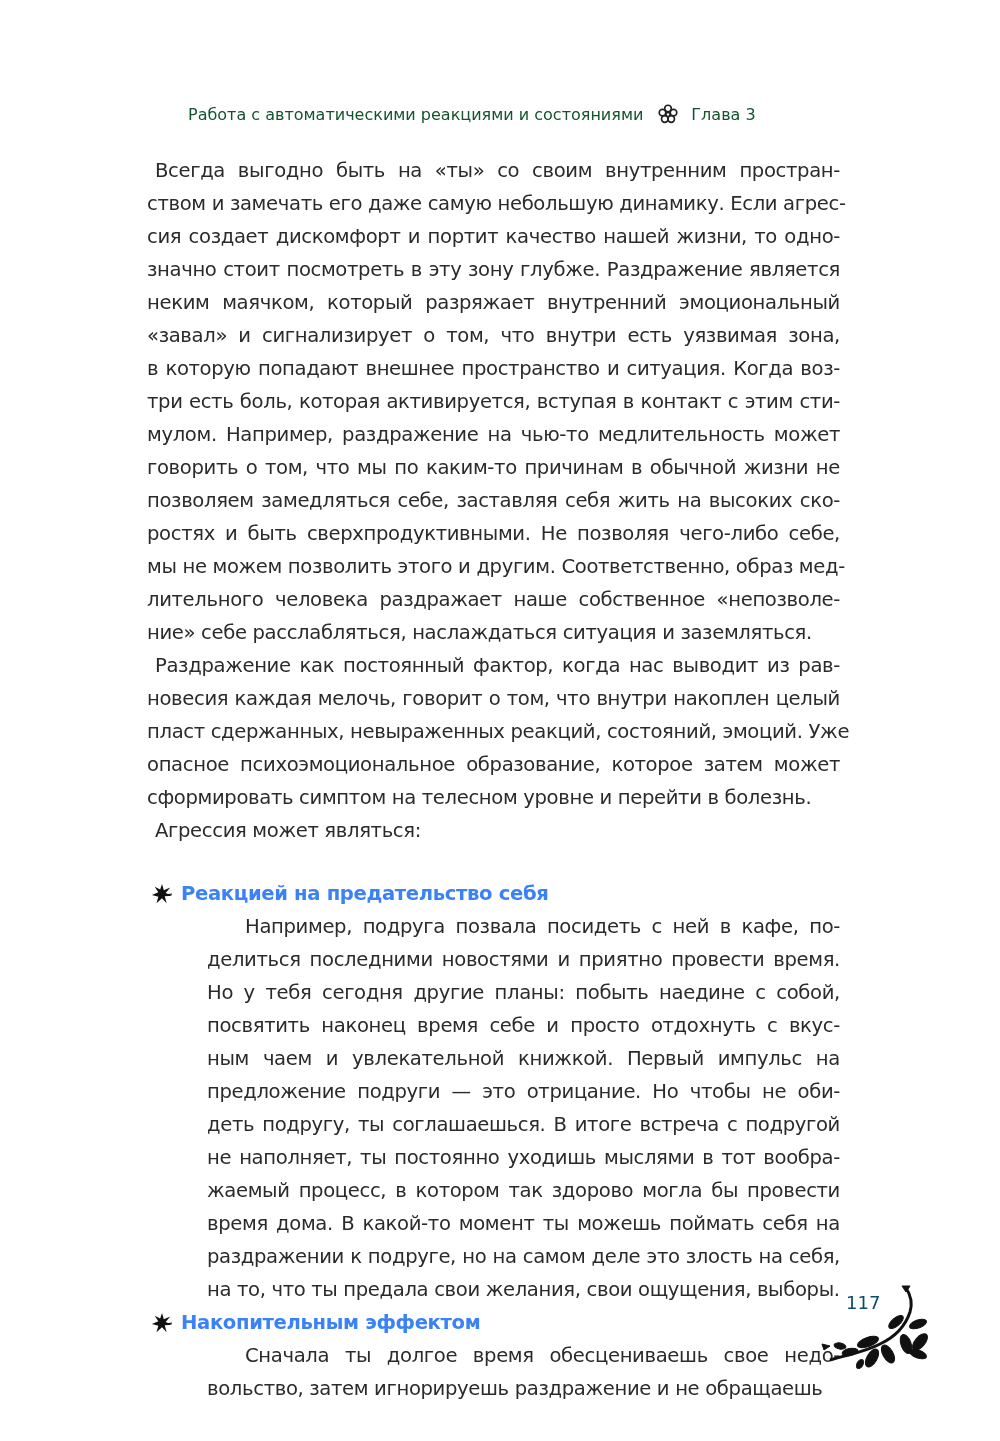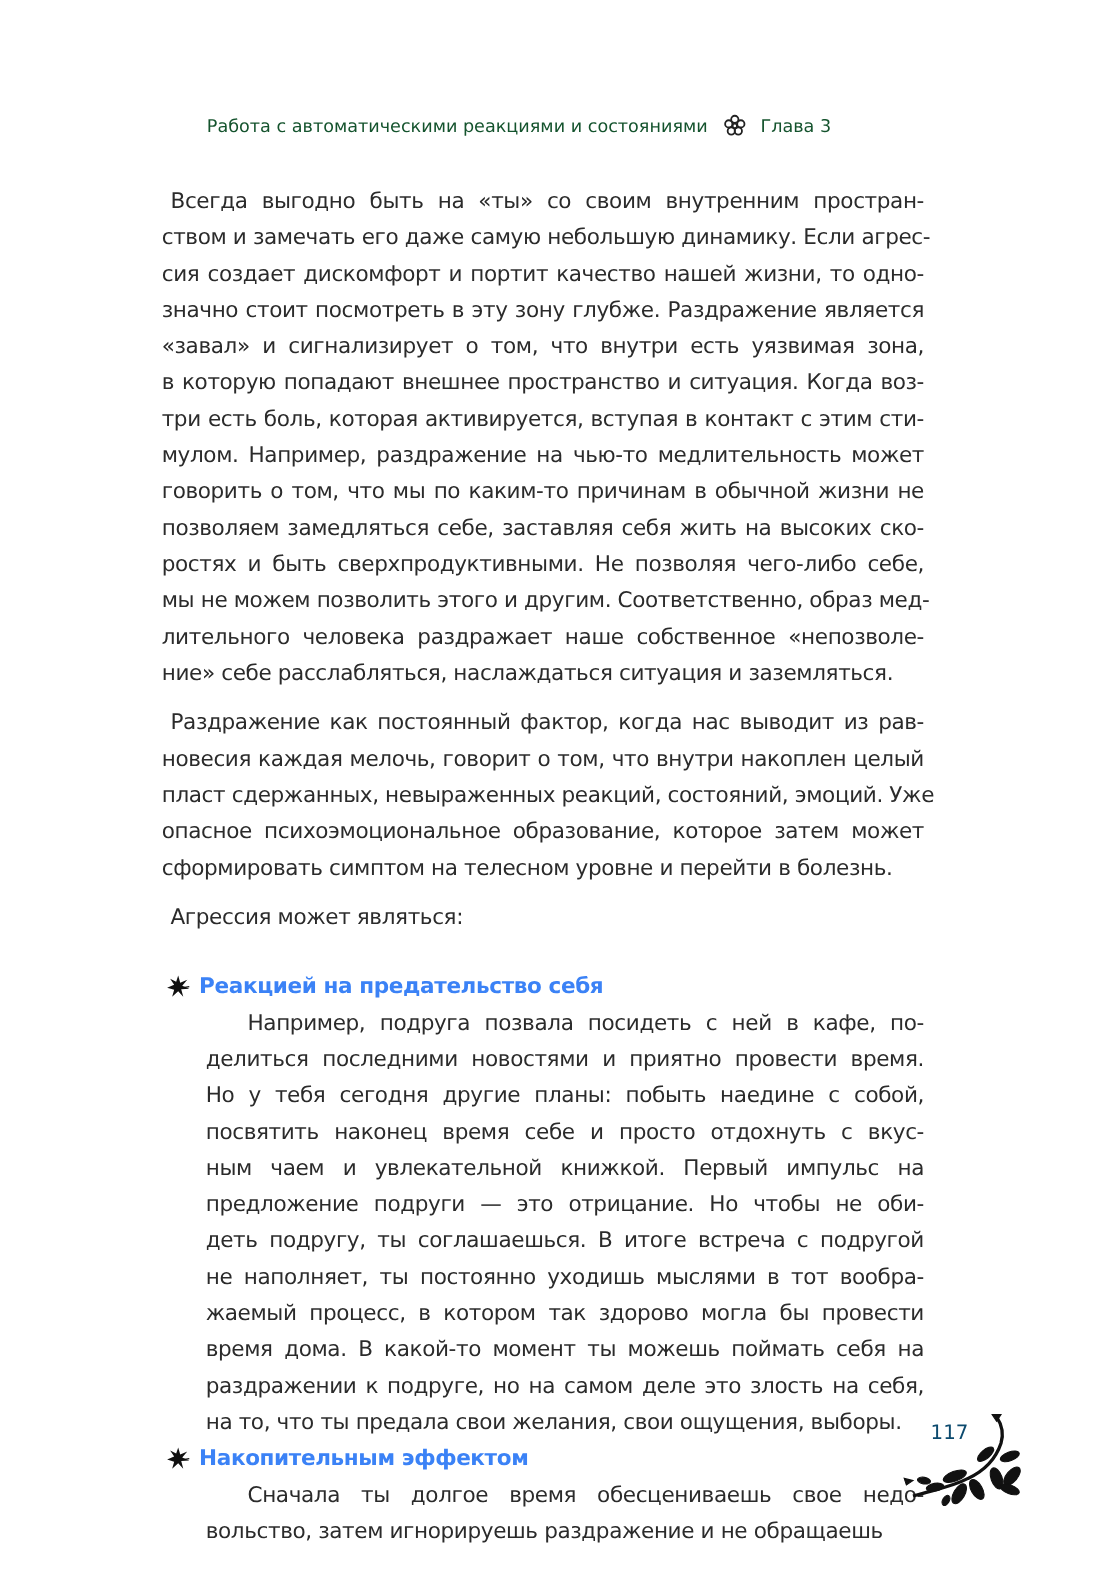--- a/index.html
+++ b/index.html
@@ -6,25 +6,25 @@
   body { width: 1000px; height: 1441px; position: relative; overflow: hidden;
          font-family: "DejaVu Sans", sans-serif; color: #2a2a2a; }
   .header { position: absolute; top: 100px; left: 188px; width: 600px; height: 28px;
             display: flex; align-items: center; font-size: 16px; color: #14532d; white-space: nowrap; }
   .header .flower { margin: 0 12px 0 14px; width: 22px; height: 22px; display: inline-block; }
   .body { position: absolute; top: 154px; left: 147px; width: 693px;
           font-size: 19.6px; line-height: 33px; letter-spacing: -0.35px; color: #2b2b2b; }
   .body p { margin: 0; text-align: justify; text-align-last: left; text-indent: 10px; }
   .line { display: block; text-align: justify; text-align-last: justify; white-space: nowrap; }
   .line.last { text-align-last: left; }
-  .indent { padding-left: 8px; margin-top: 12px; }
+  .indent { padding-left: 8px; }
   .gap { height: 30px; }
   .bullet-head { display: flex; align-items: center; font-weight: bold; height: 33px; margin-left: 4px; color: #3b82f6; }
   .bullet-head .star { width: 22px; height: 22px; margin-right: 8px; display: inline-block; flex-shrink: 0; }
-  .sub { margin-left: 40px; }
+  .sub { margin-left: 60px; }
   .sub .first { padding-left: 38px; }
   .footer { position: absolute; left: 810px; top: 1282px; width: 130px; height: 110px; }
   .page-number { position: absolute; left: 36px; top: 10px; font-size: 18px; color: #0c4a6e; }
   .vine { position: absolute; left: 0; top: 0; }
 </style>
 </head>
 <body>
 
 <div class="header">
   <span>Работа с автоматическими реакциями и состояниями</span>
@@ -40,20 +40,21 @@
   </svg>
   <span>Глава 3</span>
 </div>
 
 <div class="body">
   <p id="para-0" style="text-indent: 0px;">
       <span class="line indent">Всегда выгодно быть на «ты» со своим внутренним простран-</span>
       <span class="line">ством и замечать его даже самую небольшую динамику. Если агрес-</span>
       <span class="line">сия создает дискомфорт и портит качество нашей жизни, то одно-</span>
       <span class="line">значно стоит посмотреть в эту зону глубже. Раздражение является</span>
+      <span class="line">неким маячком, который разряжает внутренний эмоциональный</span>
       <span class="line">«завал» и сигнализирует о том, что внутри есть уязвимая зона,</span>
       <span class="line">в которую попадают внешнее пространство и ситуация. Когда воз-</span>
       <span class="line">три есть боль, которая активируется, вступая в контакт с этим сти-</span>
       <span class="line">мулом. Например, раздражение на чью-то медлительность может</span>
       <span class="line">говорить о том, что мы по каким-то причинам в обычной жизни не</span>
       <span class="line">позволяем замедляться себе, заставляя себя жить на высоких ско-</span>
       <span class="line">ростях и быть сверхпродуктивными. Не позволяя чего-либо себе,</span>
       <span class="line">мы не можем позволить этого и другим. Соответственно, образ мед-</span>
       <span class="line">лительного человека раздражает наше собственное «непозволе-</span>
       <span class="line last">ние» себе расслабляться, наслаждаться ситуация и заземляться.</span>

